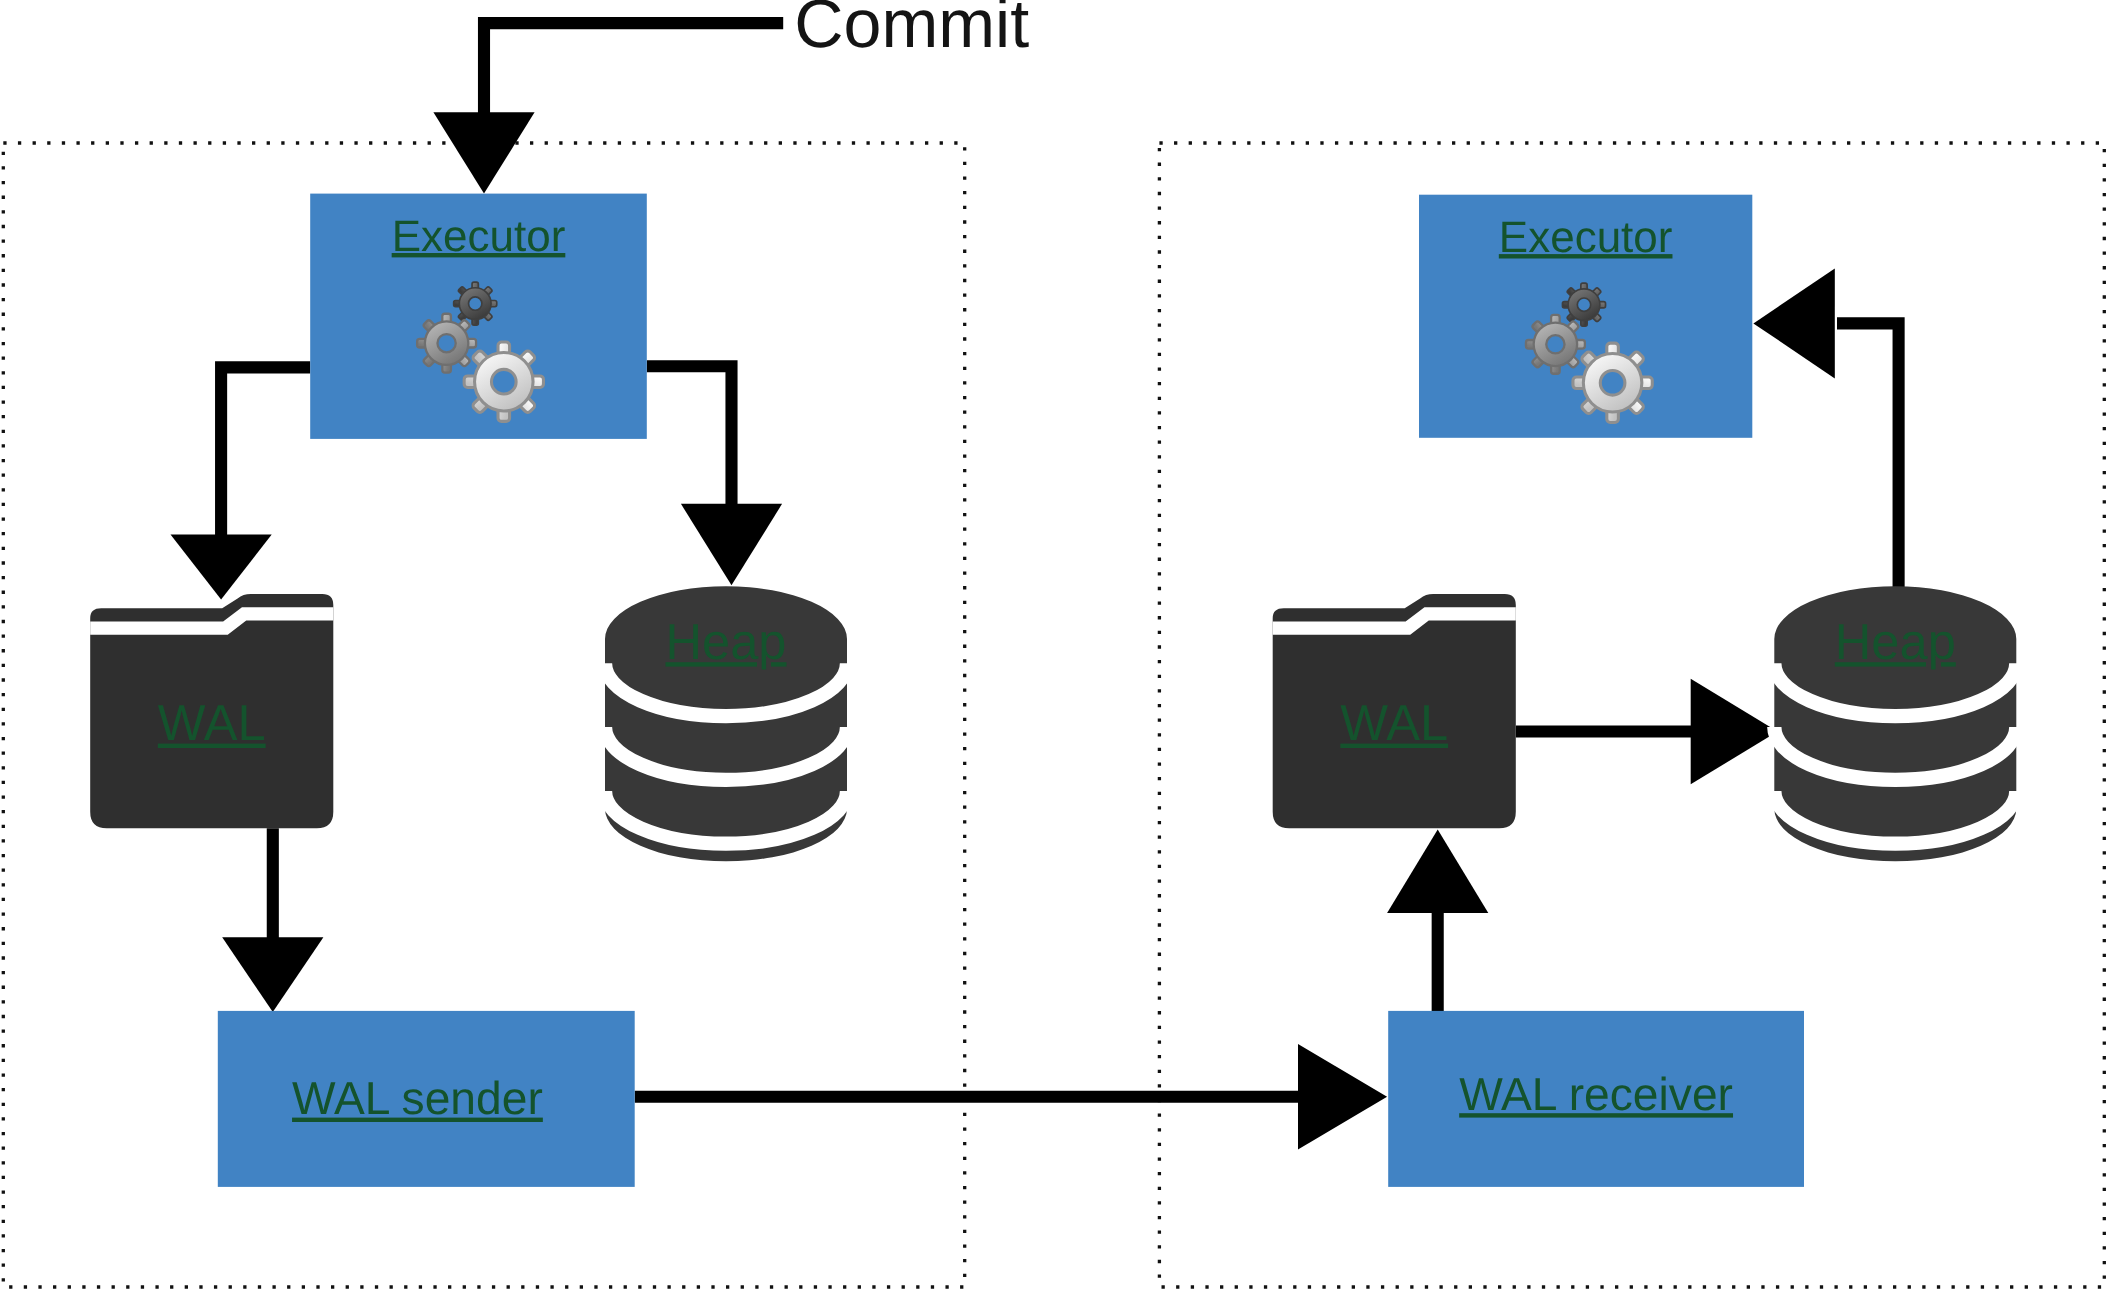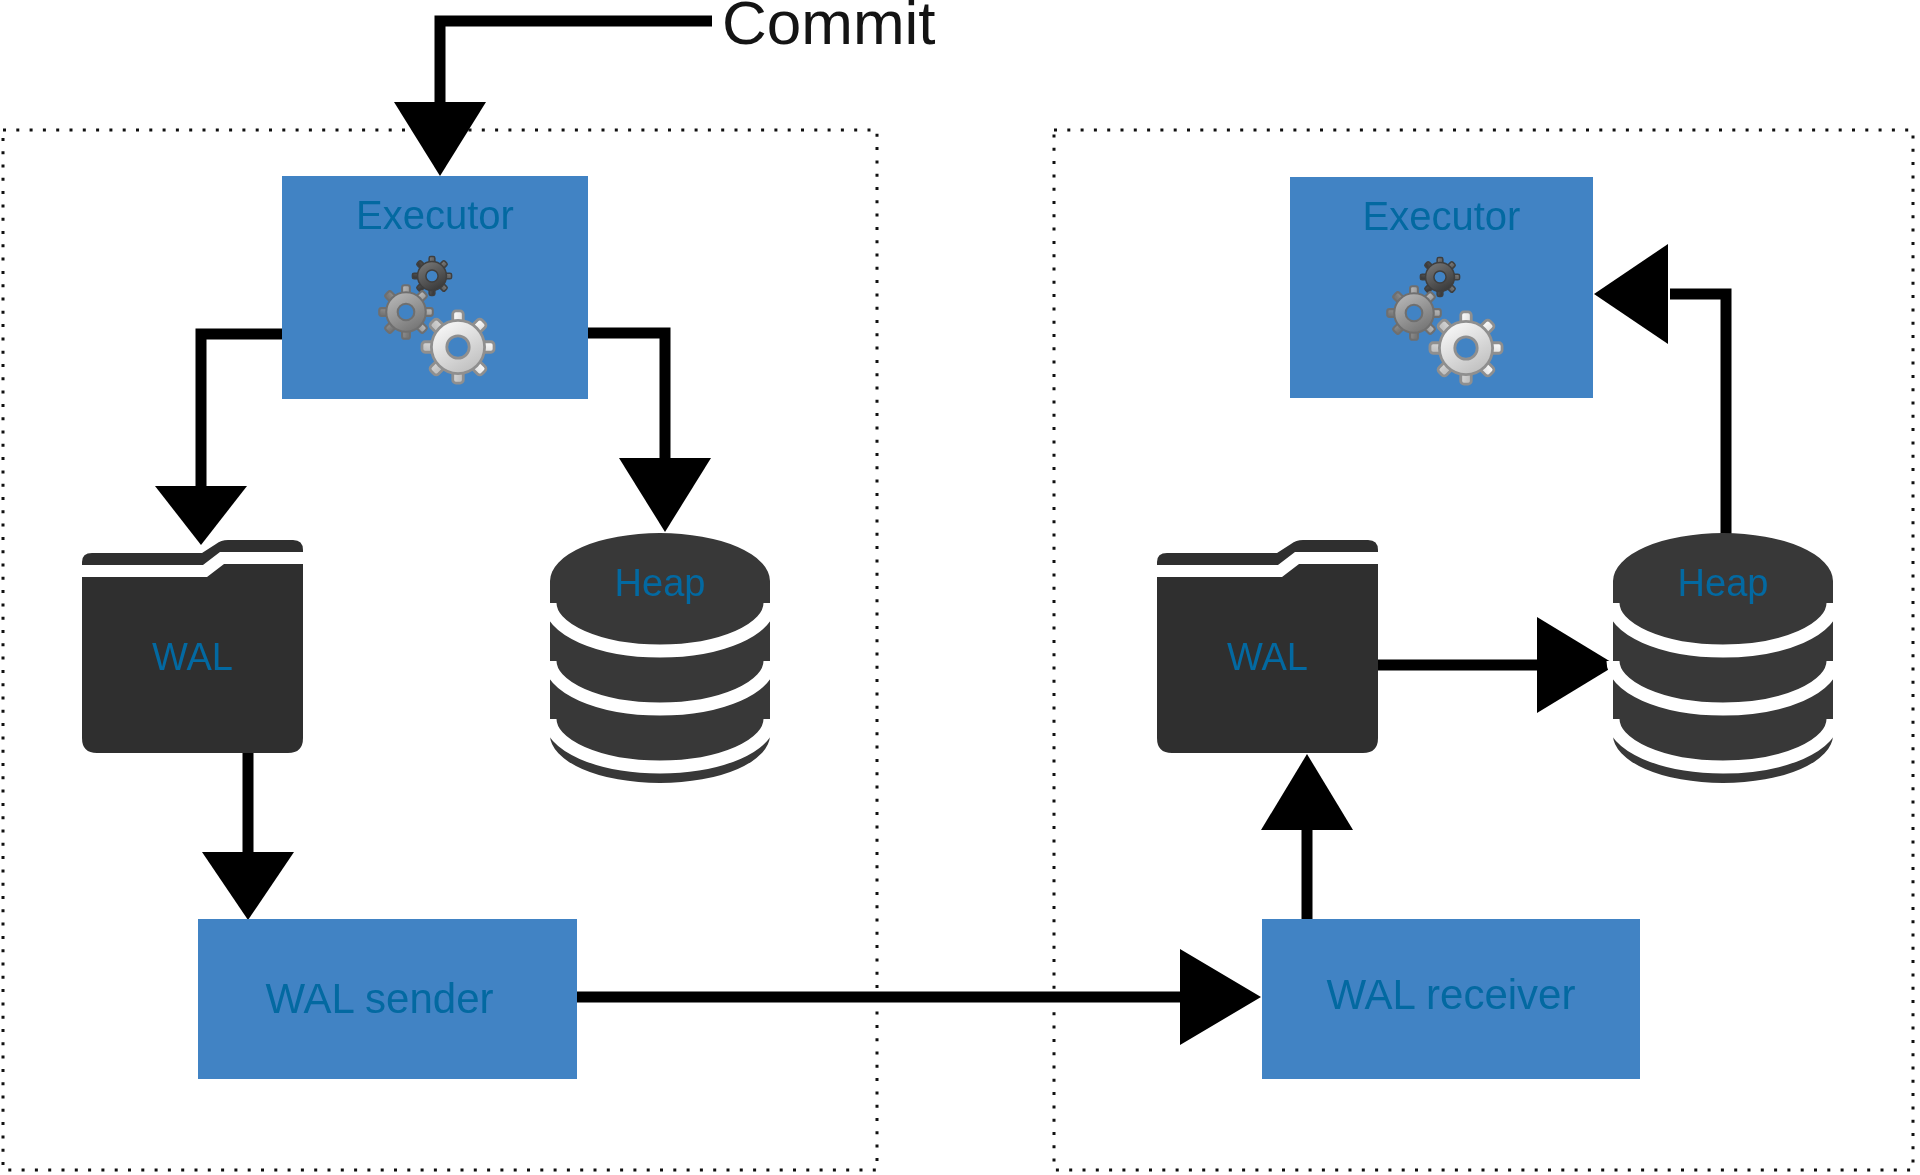--- a/index.html
+++ b/index.html
@@ -6,26 +6,27 @@
   .stage{
     position:relative;
     width:1920px;height:1175px;
     background:#ffffff;
     overflow:hidden;
     font-family:"Liberation Sans","DejaVu Sans",sans-serif;
   }
   .layer{position:absolute;left:0;top:0;}
   .lbl{
     position:absolute;
-    color:#0369a1;
+    color:#14532d;
     text-align:center;
     white-space:nowrap;
+    text-decoration:underline;
   }
   .node-lbl{font-size:40px;line-height:46px;}
-  .small-lbl{font-size:38px;line-height:46px;}
+  .small-lbl{font-size:46px;line-height:46px;}
   .flex-lbl{
     display:flex;align-items:center;justify-content:center;
     font-size:42px;
   }
   .commit-lbl{
     position:absolute;
     left:722px;top:-8px;
     color:#141414;
     font-size:62px;line-height:62px;
     white-space:nowrap;

